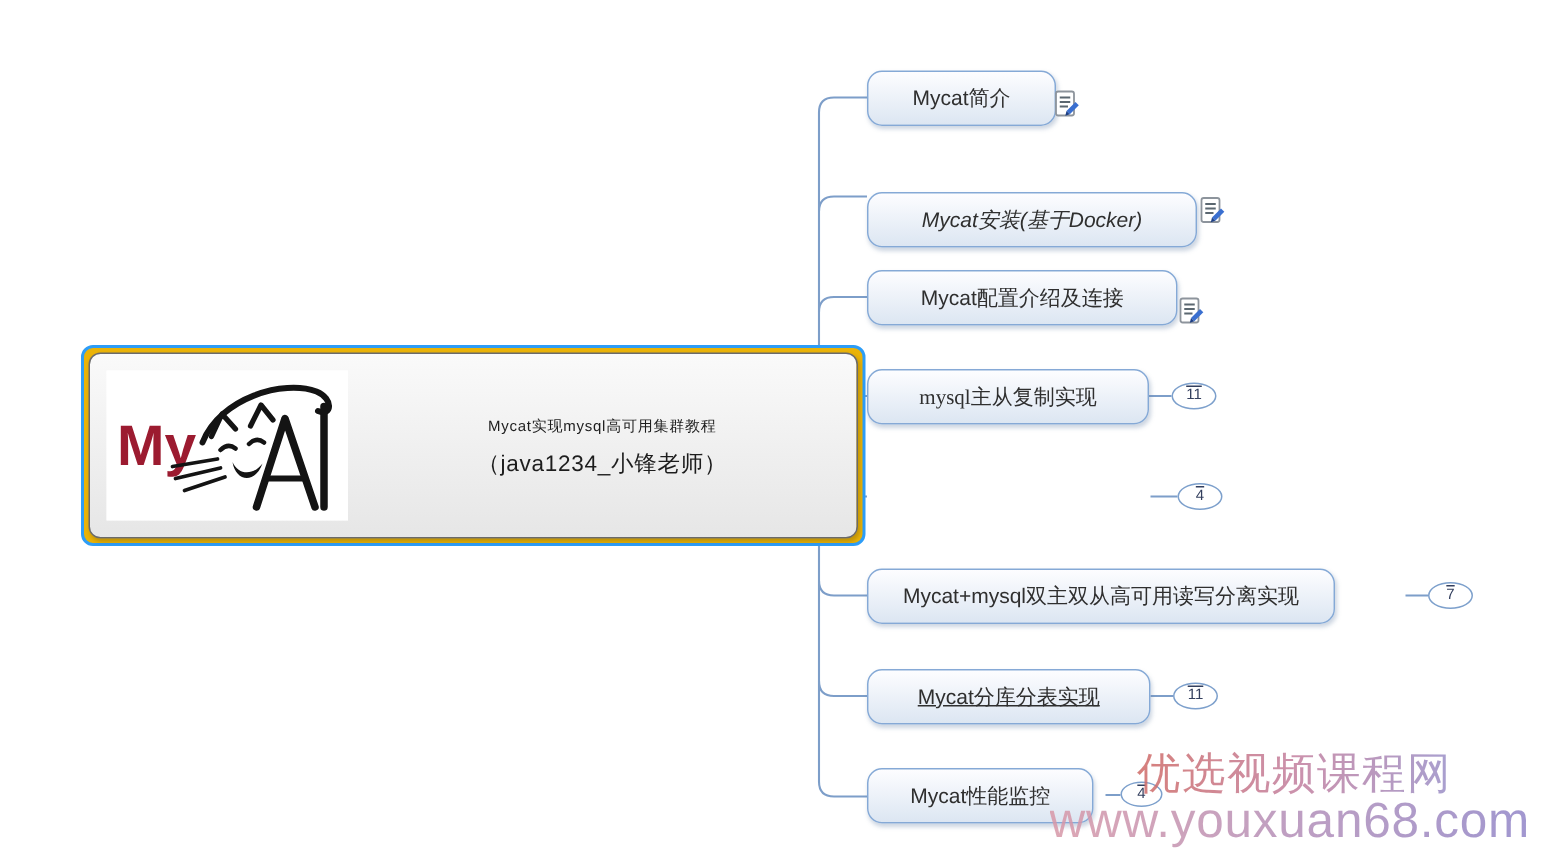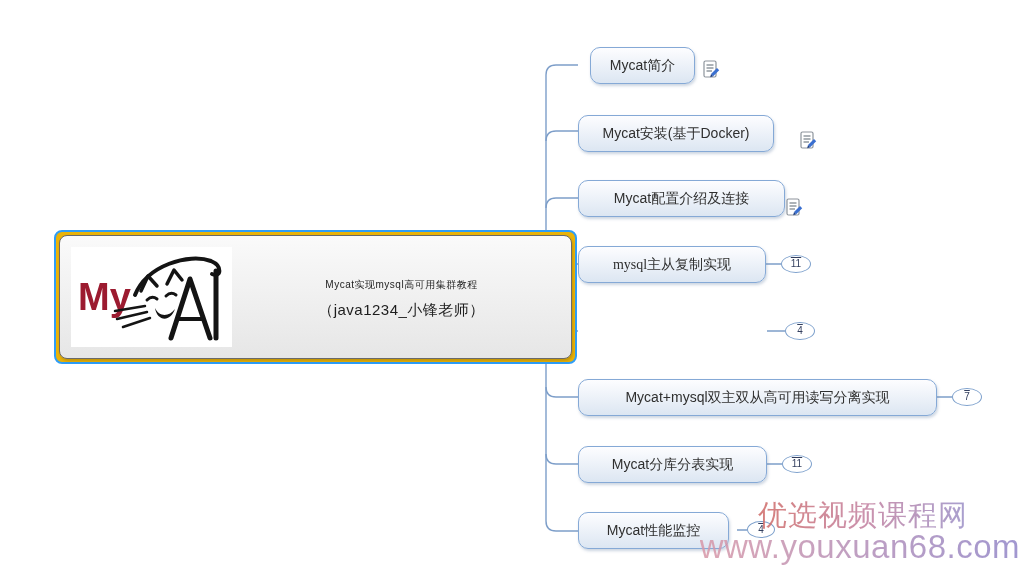--- a/index.html
+++ b/index.html
@@ -108,36 +108,36 @@
           <path class="cat-stroke" stroke-width="5" d="M145,24 L145,91"></path>
         </svg>
       </div>
       <div class="root-titles">
         <div class="t1">Mycat实现mysql高可用集群教程</div>
         <div class="t2">（java1234_小锋老师）</div>
       </div>
     </div>
   </div>
 
-  <div class="topic" style="left:578px;top:47px;width:105px;margin-left:12px;">
+  <div class="topic" style="left:578px;top:47px;width:126px;">
       <span>Mycat简介</span>
     </div>
-  <div class="topic" style="left:578px;top:115px;width:196px;">
+  <div class="topic" style="left:578px;top:128px;width:220px;font-style:italic;">
       <span>Mycat安装(基于Docker)</span>
     </div>
   <div class="topic" style="left:578px;top:180px;width:207px;">
       <span>Mycat配置介绍及连接</span>
     </div>
   <div class="topic" style="left:578px;top:246px;width:188px;font-family:Liberation Serif, serif;">
       <span>mysql主从复制实现</span>
     </div>
-  <div class="topic" style="left:578px;top:379px;width:359px;">
+  <div class="topic" style="left:578px;top:379px;width:312px;">
       <span>Mycat+mysql双主双从高可用读写分离实现</span>
     </div>
-  <div class="topic" style="left:578px;top:446px;width:189px;">
+  <div class="topic" style="left:578px;top:446px;width:189px;text-decoration:underline;">
       <span>Mycat分库分表实现</span>
     </div>
   <div class="topic" style="left:578px;top:512px;width:151px;">
       <span>Mycat性能监控</span>
     </div>
 
   <svg class="note" style="left:703px;top:60px;" viewBox="0 0 17 21">
     <rect x="1" y="1" width="12" height="16" rx="1.5" fill="#ffffff" stroke="#8d949c" stroke-width="1.2"></rect>
     <path d="M3.5,5 H10.5 M3.5,8 H10.5 M3.5,11 H9" stroke="#5b6770" stroke-width="1.2" fill="none"></path>
     <path d="M8,14 L14,8 L16.2,10.2 L10.2,16.2 Z" fill="#3a6fd0"></path>

